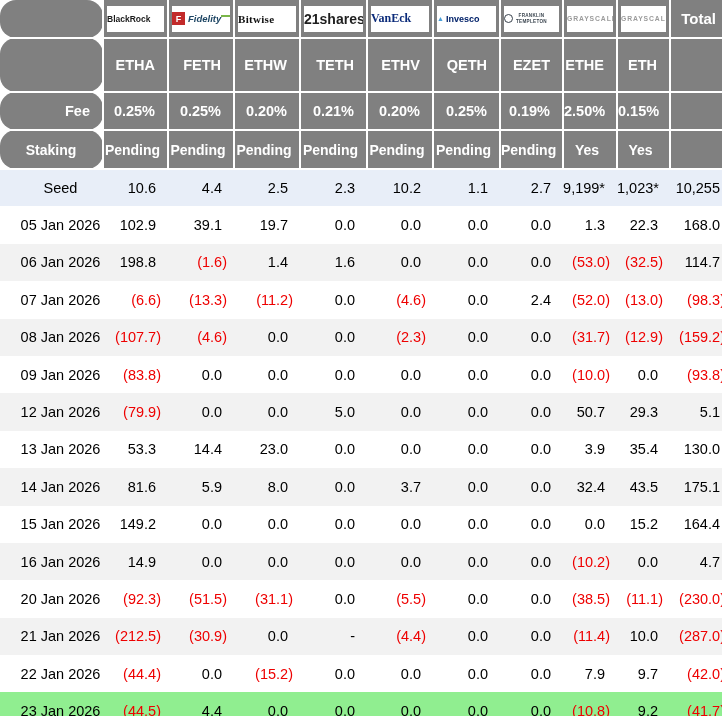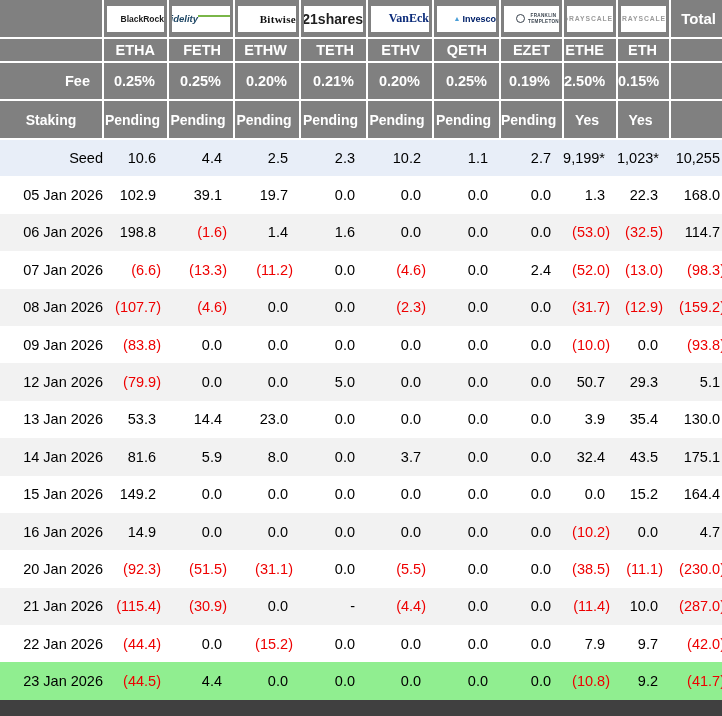--- a/index.html
+++ b/index.html
@@ -25,36 +25,36 @@
     border-right: 2px solid #fff;
     border-bottom: 2px solid #fff;
     color: #fff;
     font-weight: bold;
     vertical-align: middle;
     overflow: hidden;
     white-space: nowrap;
   }
   thead th.last-col { border-right: none; }
   tr.logos-row th   { height: 38px; }
-  tr.tickers-row th { height: 24px; font-size: 14.5px; text-align: right; padding-right: 12px; }
+  tr.tickers-row th { height: 54px; font-size: 14.5px; text-align: right; padding-right: 12px; }
   tr.fee-row th     { height: 38px; font-size: 14.5px; text-align: right; padding-right: 12px; }
   tr.staking-row th { height: 39px; font-size: 14px;   text-align: center; padding-right: 6px; }
-  th.row-head { text-align: left; padding-left: 6px; font-size: 15px; }
+  th.row-head { text-align: left; padding-left: 6px; font-size: 15px; border-radius: 16px; }
   th.total-header { text-align: right; padding-right: 24px; font-size: 15px; }
 
   
   .logo-box {
     background: #fff;
     height: 26px;
     width: calc(100% - 6px);
     max-width: 64px;
     margin: 0 auto;
     display: flex;
     align-items: center;
-    justify-content: flex-end;
+    justify-content: flex-start;
     overflow: hidden;
   }
   .logo-blackrock span { font-size: 8.5px; font-weight: 800; color: #1b1b1b; }
   .logo-bitwise  span { font-family: "Liberation Serif", serif; font-size: 11px; color: #101010; letter-spacing: .3px; }
   .logo-21shares span { font-size: 14px; font-weight: 700; color: #1f1f1f; }
   .logo-vaneck   span { font-family: "Liberation Serif", serif; font-size: 12px; font-weight: 700; color: #0b2b7a; }
   .logo-grayscale span, .logo-grayscale2 span { font-size: 6.8px; color: #9b9b9b; letter-spacing: .9px; font-weight: 600; }
 
   .fid-sq {
     width: 13px; height: 13px; background: #c22a2a; color: #fff;
@@ -76,21 +76,21 @@
   tbody td {
     height: 37.4px;
     font-size: 14.5px;
     color: #000;
     text-align: right;
     padding-right: 12px;
     white-space: nowrap;
     overflow: visible;
     vertical-align: middle;
   }
-  tbody td.row-label { text-align: right; padding-left: 18px; padding-right: 0; margin-left: 40px; }
+  tbody td.row-label { text-align: center; padding-left: 18px; padding-right: 0; margin-left: 40px; }
   tbody td.total-cell { padding-right: 20px; }
 
   tr.bg-seed   { background: var(--seed-bg, #e8eef8); }
   tr.bg-white  { background: #ffffff; }
   tr.bg-stripe { background: var(--stripe-bg, #f2f2f2); }
   tr.bg-green  { background: var(--green-bg, #90ee90); }
   tr.bg-dark td { background: var(--dark-row, #404040); height: 37px; }
 
   .neg { color: var(--negative, #ee0000); margin-right: -5px; }
 </style>
@@ -363,21 +363,21 @@
           <td class="value-cell">0.0</td>
           <td class="value-cell"><span class="neg">(5.5)</span></td>
           <td class="value-cell">0.0</td>
           <td class="value-cell">0.0</td>
           <td class="value-cell"><span class="neg">(38.5)</span></td>
           <td class="value-cell"><span class="neg">(11.1)</span></td>
           <td class="value-cell total-cell"><span class="neg">(230.0)</span></td>
         </tr>
         <tr class="bg-stripe">
           <td class="row-label">21 Jan 2026</td>
-          <td class="value-cell"><span class="neg">(115.4)</span></td>
+          <td class="value-cell"><span class="neg">(212.5)</span></td>
           <td class="value-cell"><span class="neg">(30.9)</span></td>
           <td class="value-cell">0.0</td>
           <td class="value-cell">-</td>
           <td class="value-cell"><span class="neg">(4.4)</span></td>
           <td class="value-cell">0.0</td>
           <td class="value-cell">0.0</td>
           <td class="value-cell"><span class="neg">(11.4)</span></td>
           <td class="value-cell">10.0</td>
           <td class="value-cell total-cell"><span class="neg">(287.0)</span></td>
         </tr>

